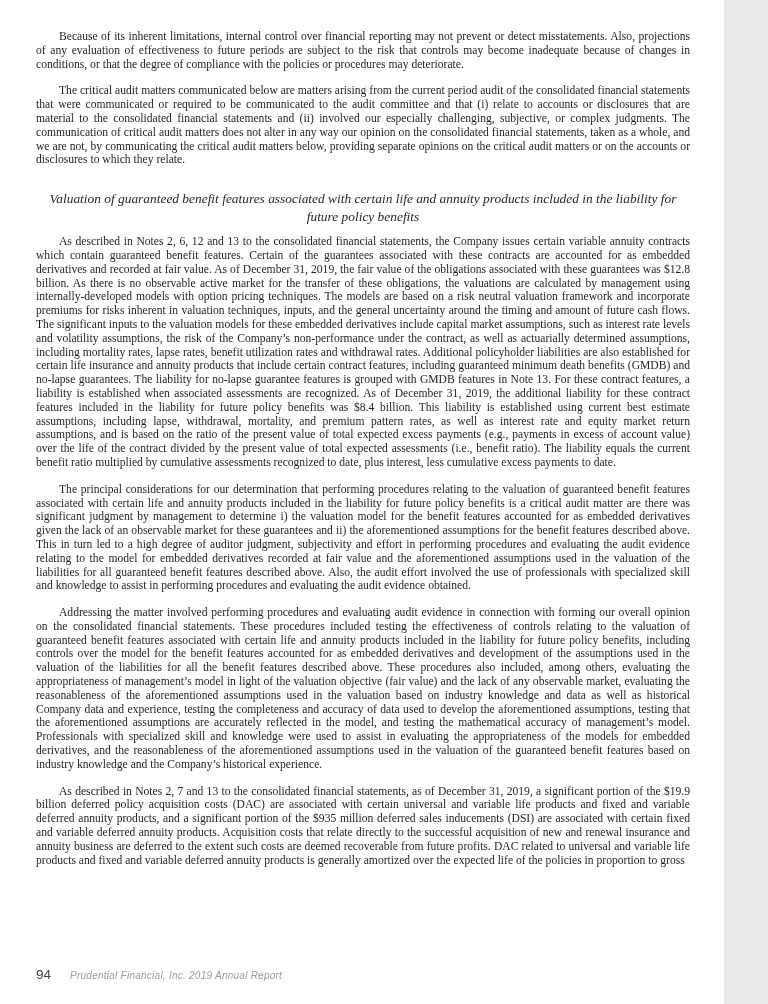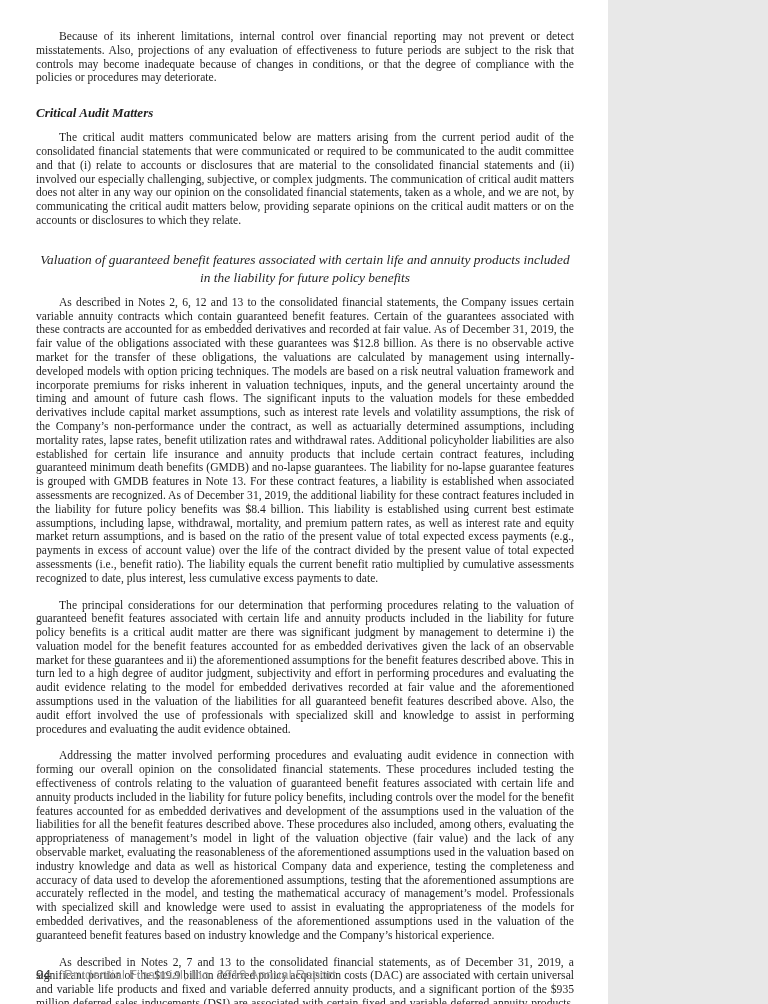--- a/index.html
+++ b/index.html
@@ -2,21 +2,21 @@
 <html><head>
 <meta charset="utf-8">
 <style>
   html, body {
     margin: 0;
     padding: 0;
     background: #e8e8e8;
   }
   .page {
     position: relative;
-    width: 608px;
+    width: 724px;
     height: 1004px;
     margin: 0;
     background: #ffffff;
     box-sizing: border-box;
     padding: 30px 34px 0 36px;
     font-family: "Liberation Serif", "DejaVu Serif", serif;
     color: #1f1f1f;
     overflow: hidden;
   }
   .body-para {
@@ -41,41 +41,41 @@
     margin: 23px 0 9px 0;
     text-align: center;
   }
   .footer {
     position: absolute;
     left: 36px;
     right: 34px;
     bottom: 22px;
     display: flex;
     align-items: baseline;
-    gap: 13px;
+    gap: 19px;
     font-family: "Liberation Sans", "DejaVu Sans", sans-serif;
   }
   .page-num {
     font-size: 13.5px;
     color: #3d3d3d;
   }
   .report-title {
-    font-size: 13px;
+    font-size: 10px;
     color: #9b9b9b;
     letter-spacing: 0.25px;
+    font-style: italic;
   }
 </style>
 </head>
 <body>
 
 <div class="page">
   <main>
     <p class="body-para">Because of its inherent limitations, internal control over financial reporting may not prevent or detect misstatements. Also, projections of any evaluation of effectiveness to future periods are subject to the risk that controls may become inadequate because of changes in conditions, or that the degree of compliance with the policies or procedures may deteriorate.</p>
 
-    <h2 class="heading-bold-italic">Critical Audit Matters</h2>
 
     <p class="body-para">The critical audit matters communicated below are matters arising from the current period audit of the consolidated financial statements that were communicated or required to be communicated to the audit committee and that (i) relate to accounts or disclosures that are material to the consolidated financial statements and (ii) involved our especially challenging, subjective, or complex judgments. The communication of critical audit matters does not alter in any way our opinion on the consolidated financial statements, taken as a whole, and we are not, by communicating the critical audit matters below, providing separate opinions on the critical audit matters or on the accounts or disclosures to which they relate.</p>
 
     <h3 class="heading-italic">Valuation of guaranteed benefit features associated with certain life and annuity products included in the liability for future policy benefits</h3>
 
     <p class="body-para">As described in Notes 2, 6, 12 and 13 to the consolidated financial statements, the Company issues certain variable annuity contracts which contain guaranteed benefit features. Certain of the guarantees associated with these contracts are accounted for as embedded derivatives and recorded at fair value. As of December 31, 2019, the fair value of the obligations associated with these guarantees was $12.8 billion. As there is no observable active market for the transfer of these obligations, the valuations are calculated by management using internally-developed models with option pricing techniques. The models are based on a risk neutral valuation framework and incorporate premiums for risks inherent in valuation techniques, inputs, and the general uncertainty around the timing and amount of future cash flows. The significant inputs to the valuation models for these embedded derivatives include capital market assumptions, such as interest rate levels and volatility assumptions, the risk of the Company’s non-performance under the contract, as well as actuarially determined assumptions, including mortality rates, lapse rates, benefit utilization rates and withdrawal rates. Additional policyholder liabilities are also established for certain life insurance and annuity products that include certain contract features, including guaranteed minimum death benefits (GMDB) and no-lapse guarantees. The liability for no-lapse guarantee features is grouped with GMDB features in Note 13. For these contract features, a liability is established when associated assessments are recognized. As of December 31, 2019, the additional liability for these contract features included in the liability for future policy benefits was $8.4 billion. This liability is established using current best estimate assumptions, including lapse, withdrawal, mortality, and premium pattern rates, as well as interest rate and equity market return assumptions, and is based on the ratio of the present value of total expected excess payments (e.g., payments in excess of account value) over the life of the contract divided by the present value of total expected assessments (i.e., benefit ratio). The liability equals the current benefit ratio multiplied by cumulative assessments recognized to date, plus interest, less cumulative excess payments to date.</p>
 
     <p class="body-para">The principal considerations for our determination that performing procedures relating to the valuation of guaranteed benefit features associated with certain life and annuity products included in the liability for future policy benefits is a critical audit matter are there was significant judgment by management to determine i) the valuation model for the benefit features accounted for as embedded derivatives given the lack of an observable market for these guarantees and ii) the aforementioned assumptions for the benefit features described above. This in turn led to a high degree of auditor judgment, subjectivity and effort in performing procedures and evaluating the audit evidence relating to the model for embedded derivatives recorded at fair value and the aforementioned assumptions used in the valuation of the liabilities for all guaranteed benefit features described above. Also, the audit effort involved the use of professionals with specialized skill and knowledge to assist in performing procedures and evaluating the audit evidence obtained.</p>
 
     <p class="body-para">Addressing the matter involved performing procedures and evaluating audit evidence in connection with forming our overall opinion on the consolidated financial statements. These procedures included testing the effectiveness of controls relating to the valuation of guaranteed benefit features associated with certain life and annuity products included in the liability for future policy benefits, including controls over the model for the benefit features accounted for as embedded derivatives and development of the assumptions used in the valuation of the liabilities for all the benefit features described above. These procedures also included, among others, evaluating the appropriateness of management’s model in light of the valuation objective (fair value) and the lack of any observable market, evaluating the reasonableness of the aforementioned assumptions used in the valuation based on industry knowledge and data as well as historical Company data and experience, testing the completeness and accuracy of data used to develop the aforementioned assumptions, testing that the aforementioned assumptions are accurately reflected in the model, and testing the mathematical accuracy of management’s model. Professionals with specialized skill and knowledge were used to assist in evaluating the appropriateness of the models for embedded derivatives, and the reasonableness of the aforementioned assumptions used in the valuation of the guaranteed benefit features based on industry knowledge and the Company’s historical experience.</p>

